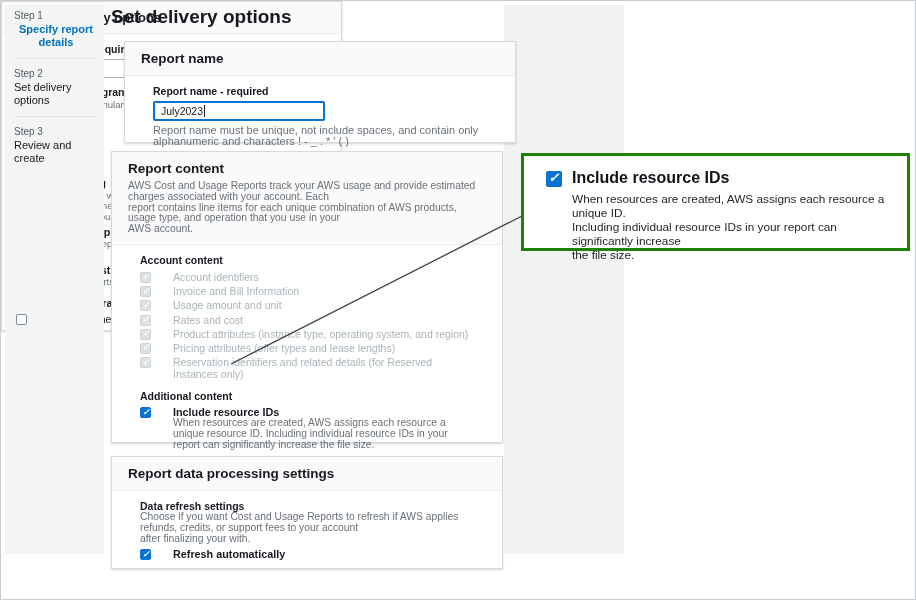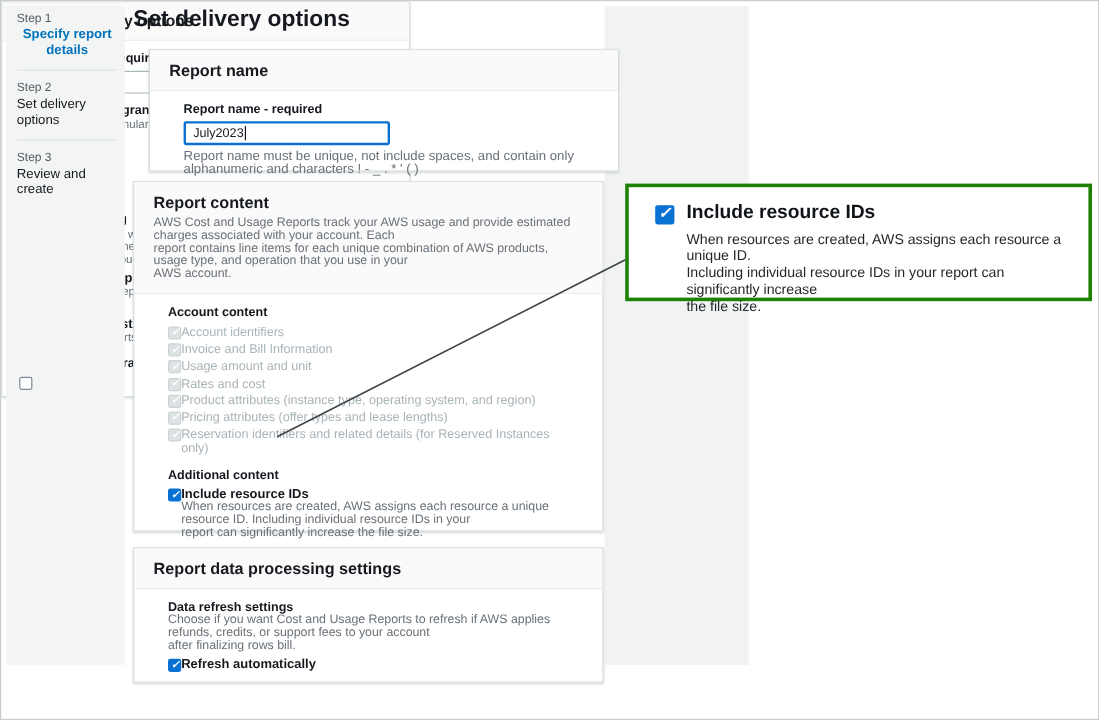--- a/index.html
+++ b/index.html
@@ -36,21 +36,21 @@
 
   .field-label { font-size:10.5px; font-weight:bold; color:#16191f; }
   .hint { font-size:11px; line-height:11px; color:#687078; }
 
   .fake-input { margin:4px 0 4px; width:172px; height:20px; border:2px solid #0972d3;
                 border-radius:2px; background:#fff; display:flex; align-items:center;
                 padding:0 6px; font-size:10.5px; color:#16191f; cursor:text; }
   .caret { display:inline-block; width:1px; height:12px; background:#16191f; margin-left:1px; }
 
   
-  .cbrow { display:flex; align-items:flex-start; gap:0; font-size:10.5px; color:#16191f; }
+  .cbrow { display:flex; align-items:flex-start; gap:22px; font-size:10.5px; color:#16191f; }
   .cb { width:11px; height:11px; border-radius:2px; flex:none; position:relative; margin-top:1px; }
   .cb.checked { background:#0972d3; border:1px solid #0972d3; }
   .cb.checked::after { content:"\2713"; position:absolute; left:1.5px; top:-1.5px;
                        color:#fff; font-size:9px; font-weight:bold; }
   .cb.disabled { background:#dde2e3; border:1px solid #ccd3d5; }
   .cb.disabled::after { content:"\2713"; position:absolute; left:1.5px; top:-1.5px;
                         color:#fdfdfd; font-size:9px; font-weight:bold; }
   .cb.empty { background:#fff; border:1px solid #7d8998; }
 
   .dlist .cbrow { margin-bottom:2.2px; }
@@ -212,21 +212,21 @@
   </div>
 
   <div class="card" id="card-processing">
     <div class="card-header">
       <div class="card-title">Report data processing settings</div>
     </div>
     <div class="card-body">
       <div class="field-label">Data refresh settings</div>
       <div>
         <div class="desc-line">Choose if you want Cost and Usage Reports to refresh if AWS applies refunds, credits, or support fees to your account</div>
-        <div class="desc-line">after finalizing rows bill.</div>
+        <div class="desc-line">after finalizing your with.</div>
       </div>
       <div class="cbrow" style="margin-top:4px;">
         <i class="cb checked"></i>
         <div>
           <div class="opt-title">Refresh automatically</div>
 
         </div>
       </div>
     </div>
   </div>

